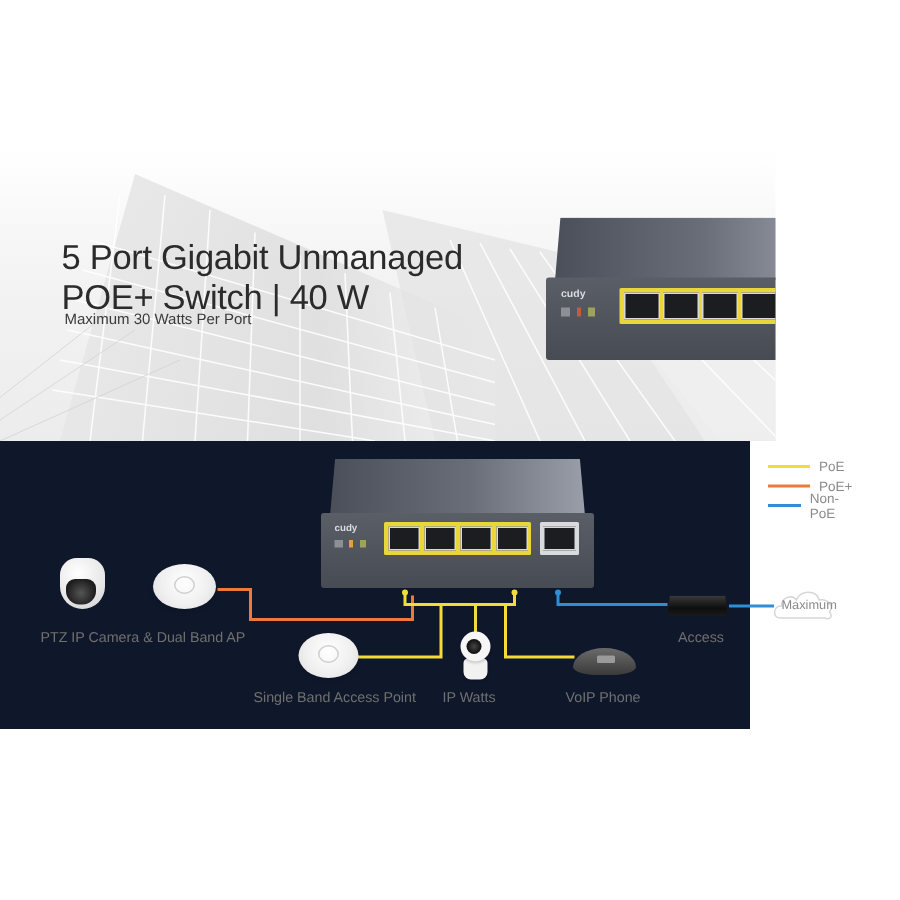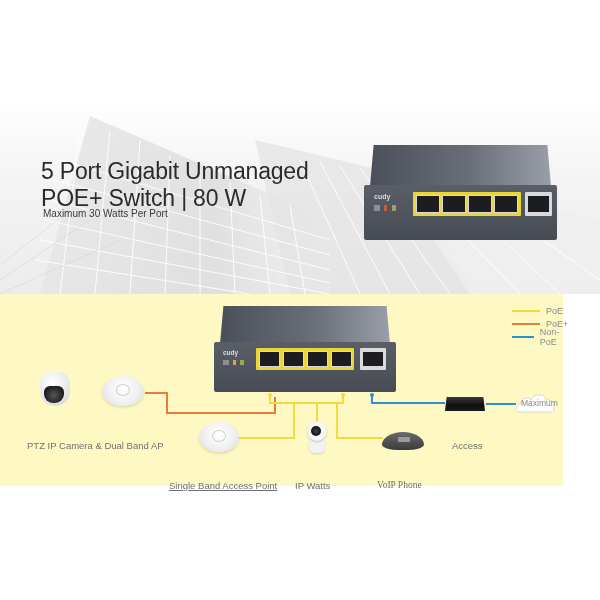--- a/index.html
+++ b/index.html
@@ -1,21 +1,21 @@
 <!DOCTYPE html>
 <html><head>
   <meta charset="utf-8">
   <style>
     * { margin: 0; padding: 0; box-sizing: border-box; }
     html, body { width: 600px; height: 600px; background: #ffffff; overflow: hidden; }
     body { position: relative; font-family: "Liberation Sans", sans-serif; color: #333; }
 
     
     .hero {
-      position: absolute; left: 0; top: 100px; width: 600px; height: 194px;
+      position: absolute; left: 0; top: 100px; width: 517px; height: 194px;
       overflow: hidden;
       background: linear-gradient(180deg, #ffffff 0%, #f4f4f4 40%, #ececec 100%);
     }
     .hero svg.bg { position: absolute; left: 0; top: 0; width: 600px; height: 194px; }
     .hero-title {
       position: absolute; left: 41px; top: 58px;
       font-size: 23px; line-height: 27px; color: #2b2b2b; font-weight: normal;
       letter-spacing: -0.2px;
     }
     .hero-title span { display: block; }
@@ -47,32 +47,32 @@
     }
     .switch .uplink-block {
       position: absolute; background: #d8dade; border-radius: 1px;
     }
     .switch .tiny {
       position: absolute; color: #bfc3c8; font-size: 2px; line-height: 2px;
     }
 
     
     .diagram {
-      position: absolute; left: 0; top: 294px; width: 563px; height: 192px;
-      background: #fef9c3;
+      position: absolute; left: 0; top: 294px; width: 500px; height: 192px;
+      background: #0f172a;
     }
     .diagram svg.lines { position: absolute; left: 0; top: 0; width: 600px; height: 192px; }
 
     .legend { position: absolute; left: 512px; top: 10px; }
     .legend-item { display: flex; align-items: center; height: 13px; }
     .legend-line { width: 28px; height: 2px; margin-right: 6px; }
     .legend-label { font-size: 9px; color: #8a8a8a; }
 
     .label {
-      position: absolute; font-size: 9.5px; color: #707070; white-space: nowrap; margin-top: 20px;
+      position: absolute; font-size: 9.5px; color: #707070; white-space: nowrap;
     }
 
     .device { position: absolute; }
 
     
     .ptz-cam .body {
       position: absolute; left: 0; top: 0; width: 30px; height: 34px;
       background: radial-gradient(circle at 40% 30%, #ffffff 0%, #e6e6e6 60%, #cfcfcf 100%);
       border-radius: 12px 12px 16px 16px;
     }
@@ -170,21 +170,21 @@
     </g>
     <g stroke="#d0d0d0" stroke-width="0.6" opacity="0.8">
       <line x1="0" y1="194" x2="120" y2="140"></line>
       <line x1="0" y1="180" x2="90" y2="120"></line>
       <line x1="0" y1="165" x2="70" y2="110"></line>
     </g>
   </svg>
 
   <h1 class="hero-title">
     <span>5 Port Gigabit Unmanaged</span>
-    <span>POE+ Switch | 80 W</span>
+    <span>POE+ Switch | 40 W</span>
   </h1>
   <div class="hero-sub">Maximum 30 Watts Per Port</div>
 
   <div class="switch" style="left:364px; top:45px; width:193px; height:95px;">
     <div class="top"></div>
     <div class="front">
       <span class="brand" style="left:10px; top:8px; font-size:7px;">cudy</span>
       <span class="tiny" style="left:10px; top:20px; width:30px; height:6px; background:linear-gradient(90deg,#8c9096 0 20%,transparent 20% 35%,#c85a3a 35% 45%,transparent 45% 60%,#9ea25a 60% 75%,transparent 75%);"></span>
       <div class="port-block" style="left:49px; top:7px; width:108px; height:24px;"></div>
       <div class="port" style="left:52px; top:10px; width:24px; height:18px;"></div>
@@ -256,34 +256,34 @@
   <div class="device ap" style="left:102px; top:82px; width:42px; height:30px;">
     <div class="disc"></div>
     <div class="ring" style="left:14px; top:8px; width:14px; height:12px;"></div>
   </div>
   <div class="label" style="left:27px; top:126px;">PTZ IP Camera &amp; Dual Band AP</div>
 
   <div class="device ap" style="left:199px; top:128px; width:40px; height:30px;">
     <div class="disc"></div>
     <div class="ring" style="left:13px; top:8px; width:14px; height:12px;"></div>
   </div>
-  <div class="label" style="left:169px; top:166px;text-decoration:underline;">Single Band Access Point</div>
+  <div class="label" style="left:169px; top:166px;">Single Band Access Point</div>
 
   <div class="device ipcam" style="left:305px; top:127px; width:24px; height:32px;">
     <div class="base"></div>
     <div class="head"></div>
     <div class="eye"></div>
   </div>
   <div class="label" style="left:295px; top:166px;">IP Watts</div>
 
   <div class="device voip" style="left:382px; top:132px; width:42px; height:26px;">
     <div class="shell"></div>
     <div class="screen"></div>
   </div>
-  <div class="label" style="left:377px; top:166px;font-family:Liberation Serif, serif;">VoIP Phone</div>
+  <div class="label" style="left:377px; top:166px;">VoIP Phone</div>
 
   <div class="device router" style="left:445px; top:103px; width:40px; height:14px;">
     <div class="box"></div>
   </div>
   <div class="label" style="left:452px; top:126px;">Access</div>
 
   <div class="device cloud" style="left:514px; top:96px; width:44px; height:26px;">
     <svg width="44" height="26" viewBox="0 0 44 26">
       <path d="M6,22 C1,22 1,14 7,14 C7,8 14,6 17,10 C19,3 31,3 32,10 C38,9 42,14 39,18 C42,22 38,23 36,22 Z" fill="#ffffff" stroke="#d6d6d6" stroke-width="1"></path>
     </svg>

